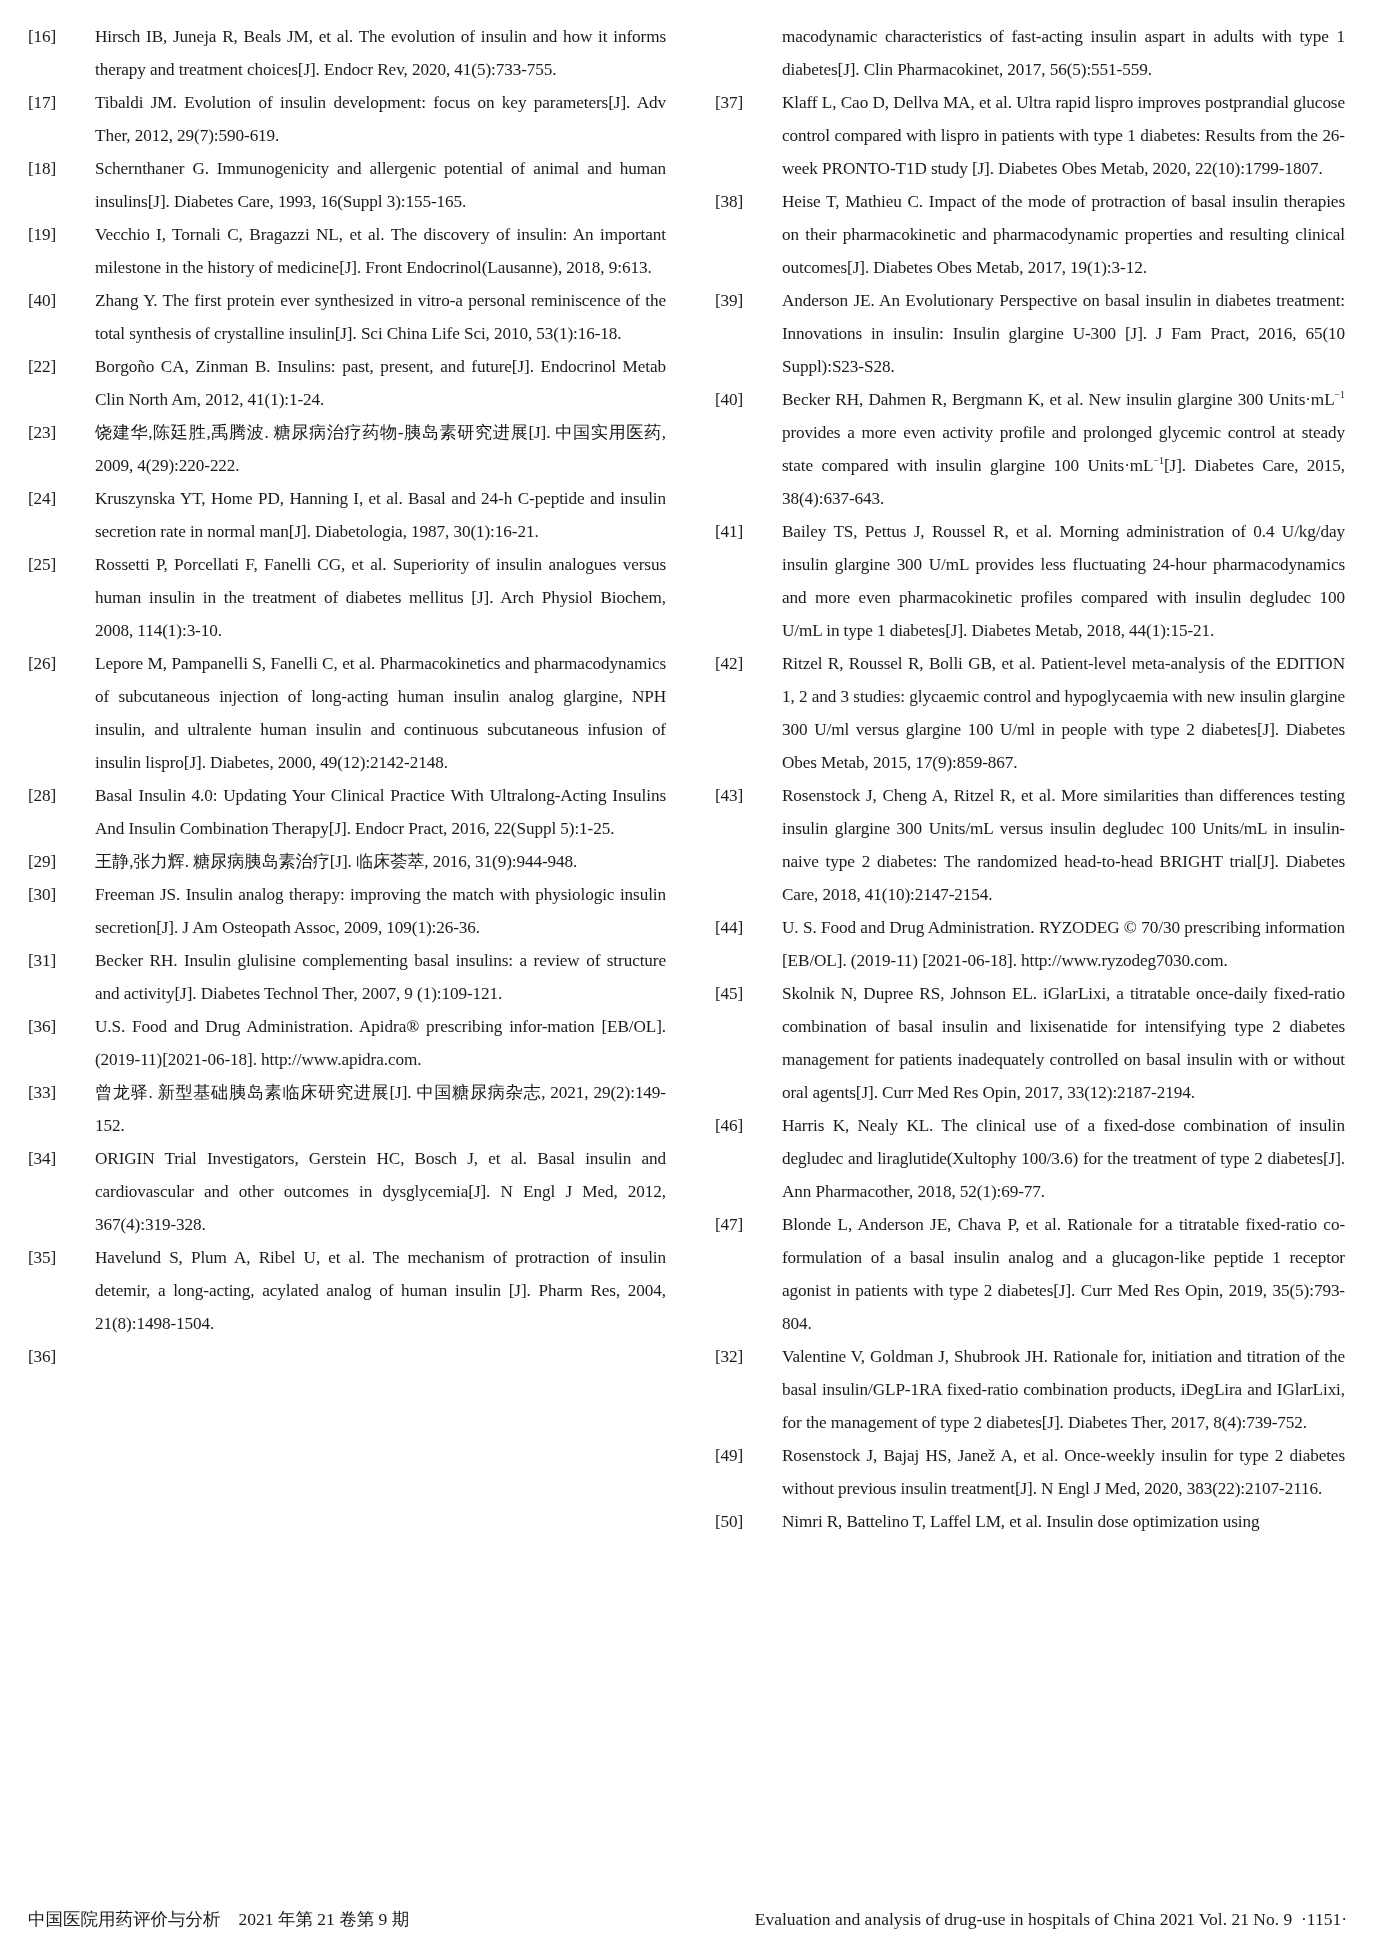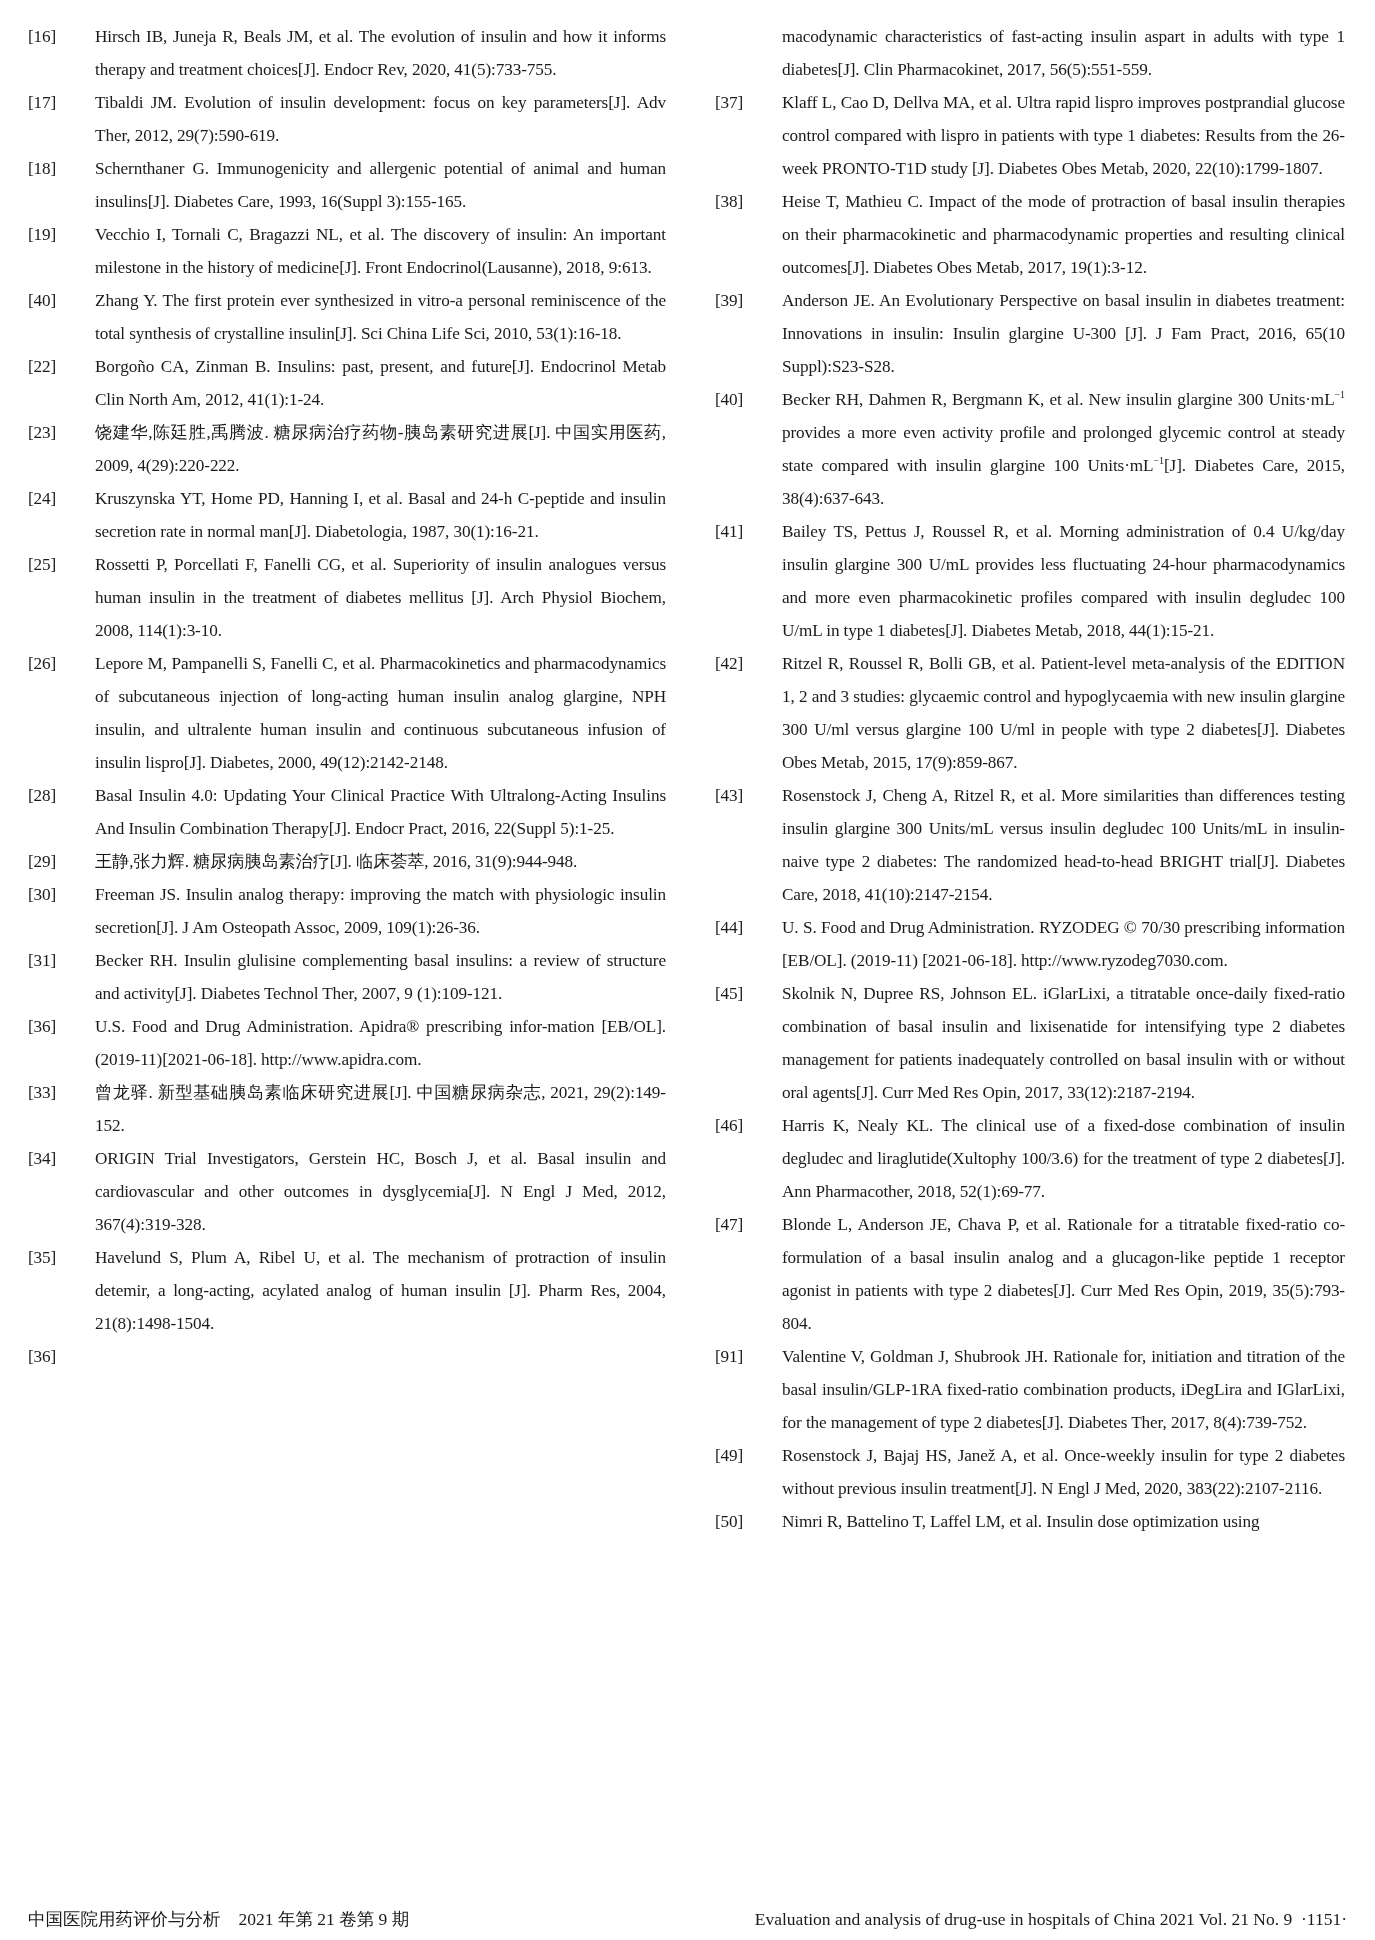--- a/index.html
+++ b/index.html
@@ -69,21 +69,21 @@
       <div class="ref"><span class="ref-num">[38]</span><span>Heise T, Mathieu C. Impact of the mode of protraction of basal insulin therapies on their pharmacokinetic and pharmacodynamic properties and resulting clinical outcomes[J]. Diabetes Obes Metab, 2017, 19(1):3-12.</span></div>
       <div class="ref"><span class="ref-num">[39]</span><span>Anderson JE. An Evolutionary Perspective on basal insulin in diabetes treatment: Innovations in insulin: Insulin glargine U-300 [J]. J Fam Pract, 2016, 65(10 Suppl):S23-S28.</span></div>
       <div class="ref"><span class="ref-num">[40]</span><span><span>Becker RH, Dahmen R, Bergmann K, et al. New insulin glargine 300 Units·mL</span><sup>−1</sup><span> provides a more even activity profile and prolonged glycemic control at steady state compared with insulin glargine 100 Units·mL</span><sup>−1</sup><span>[J]. Diabetes Care, 2015, 38(4):637-643.</span></span></div>
       <div class="ref"><span class="ref-num">[41]</span><span>Bailey TS, Pettus J, Roussel R, et al. Morning administration of 0.4 U/kg/day insulin glargine 300 U/mL provides less fluctuating 24-hour pharmacodynamics and more even pharmacokinetic profiles compared with insulin degludec 100 U/mL in type 1 diabetes[J]. Diabetes Metab, 2018, 44(1):15-21.</span></div>
       <div class="ref"><span class="ref-num">[42]</span><span>Ritzel R, Roussel R, Bolli GB, et al. Patient-level meta-analysis of the EDITION 1, 2 and 3 studies: glycaemic control and hypoglycaemia with new insulin glargine 300 U/ml versus glargine 100 U/ml in people with type 2 diabetes[J]. Diabetes Obes Metab, 2015, 17(9):859-867.</span></div>
       <div class="ref"><span class="ref-num">[43]</span><span>Rosenstock J, Cheng A, Ritzel R, et al. More similarities than differences testing insulin glargine 300 Units/mL versus insulin degludec 100 Units/mL in insulin-naive type 2 diabetes: The randomized head-to-head BRIGHT trial[J]. Diabetes Care, 2018, 41(10):2147-2154.</span></div>
       <div class="ref"><span class="ref-num">[44]</span><span>U. S. Food and Drug Administration. RYZODEG © 70/30 prescribing information [EB/OL]. (2019-11) [2021-06-18]. http://www.ryzodeg7030.com.</span></div>
       <div class="ref"><span class="ref-num">[45]</span><span>Skolnik N, Dupree RS, Johnson EL. iGlarLixi, a titratable once-daily fixed-ratio combination of basal insulin and lixisenatide for intensifying type 2 diabetes management for patients inadequately controlled on basal insulin with or without oral agents[J]. Curr Med Res Opin, 2017, 33(12):2187-2194.</span></div>
       <div class="ref"><span class="ref-num">[46]</span><span>Harris K, Nealy KL. The clinical use of a fixed-dose combination of insulin degludec and liraglutide(Xultophy 100/3.6) for the treatment of type 2 diabetes[J]. Ann Pharmacother, 2018, 52(1):69-77.</span></div>
       <div class="ref"><span class="ref-num">[47]</span><span>Blonde L, Anderson JE, Chava P, et al. Rationale for a titratable fixed-ratio co-formulation of a basal insulin analog and a glucagon-like peptide 1 receptor agonist in patients with type 2 diabetes[J]. Curr Med Res Opin, 2019, 35(5):793-804.</span></div>
-      <div class="ref"><span class="ref-num">[91]</span><span>Valentine V, Goldman J, Shubrook JH. Rationale for, initiation and titration of the basal insulin/GLP-1RA fixed-ratio combination products, iDegLira and IGlarLixi, for the management of type 2 diabetes[J]. Diabetes Ther, 2017, 8(4):739-752.</span></div>
+      <div class="ref"><span class="ref-num">[32]</span><span>Valentine V, Goldman J, Shubrook JH. Rationale for, initiation and titration of the basal insulin/GLP-1RA fixed-ratio combination products, iDegLira and IGlarLixi, for the management of type 2 diabetes[J]. Diabetes Ther, 2017, 8(4):739-752.</span></div>
       <div class="ref"><span class="ref-num">[49]</span><span>Rosenstock J, Bajaj HS, Janež A, et al. Once-weekly insulin for type 2 diabetes without previous insulin treatment[J]. N Engl J Med, 2020, 383(22):2107-2116.</span></div>
       <div class="ref"><span class="ref-num">[50]</span><span>Nimri R, Battelino T, Laffel LM, et al. Insulin dose optimization using</span></div>
     </div>
 </div>
 
 <div class="footer">
   <span class="footer-left">
     <span>中国医院用药评价与分析</span><span class="issue">2021 年第 21 卷第 9 期</span>
   </span>
   <span class="footer-right">

